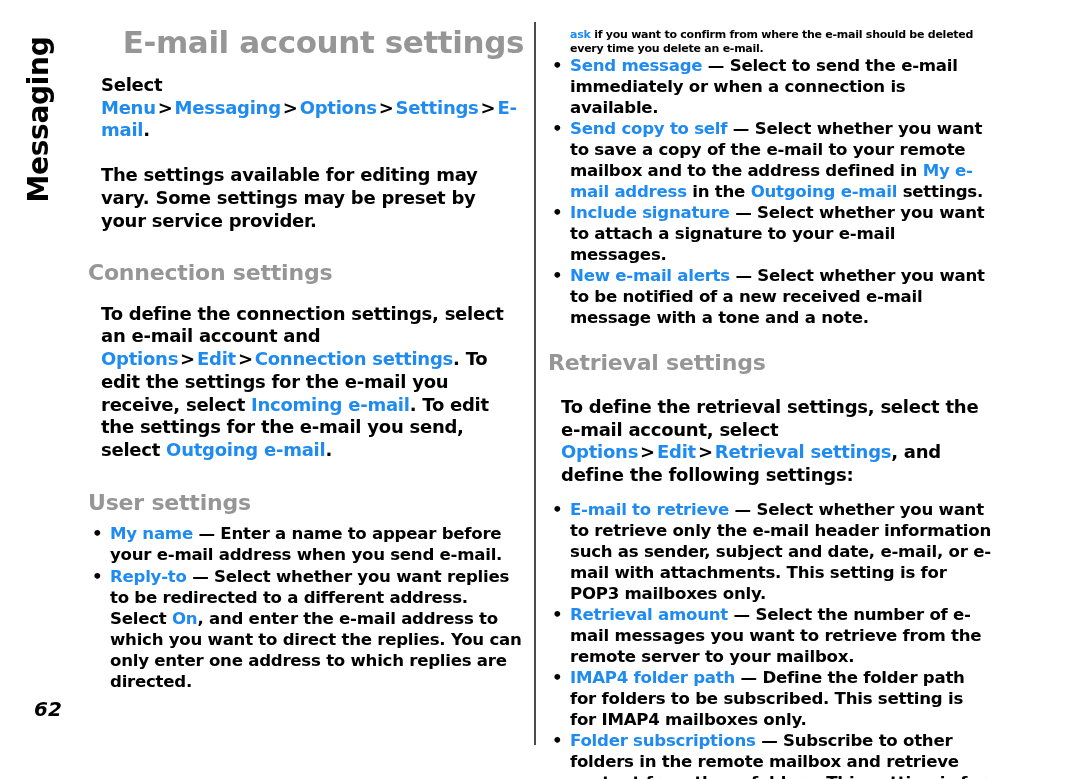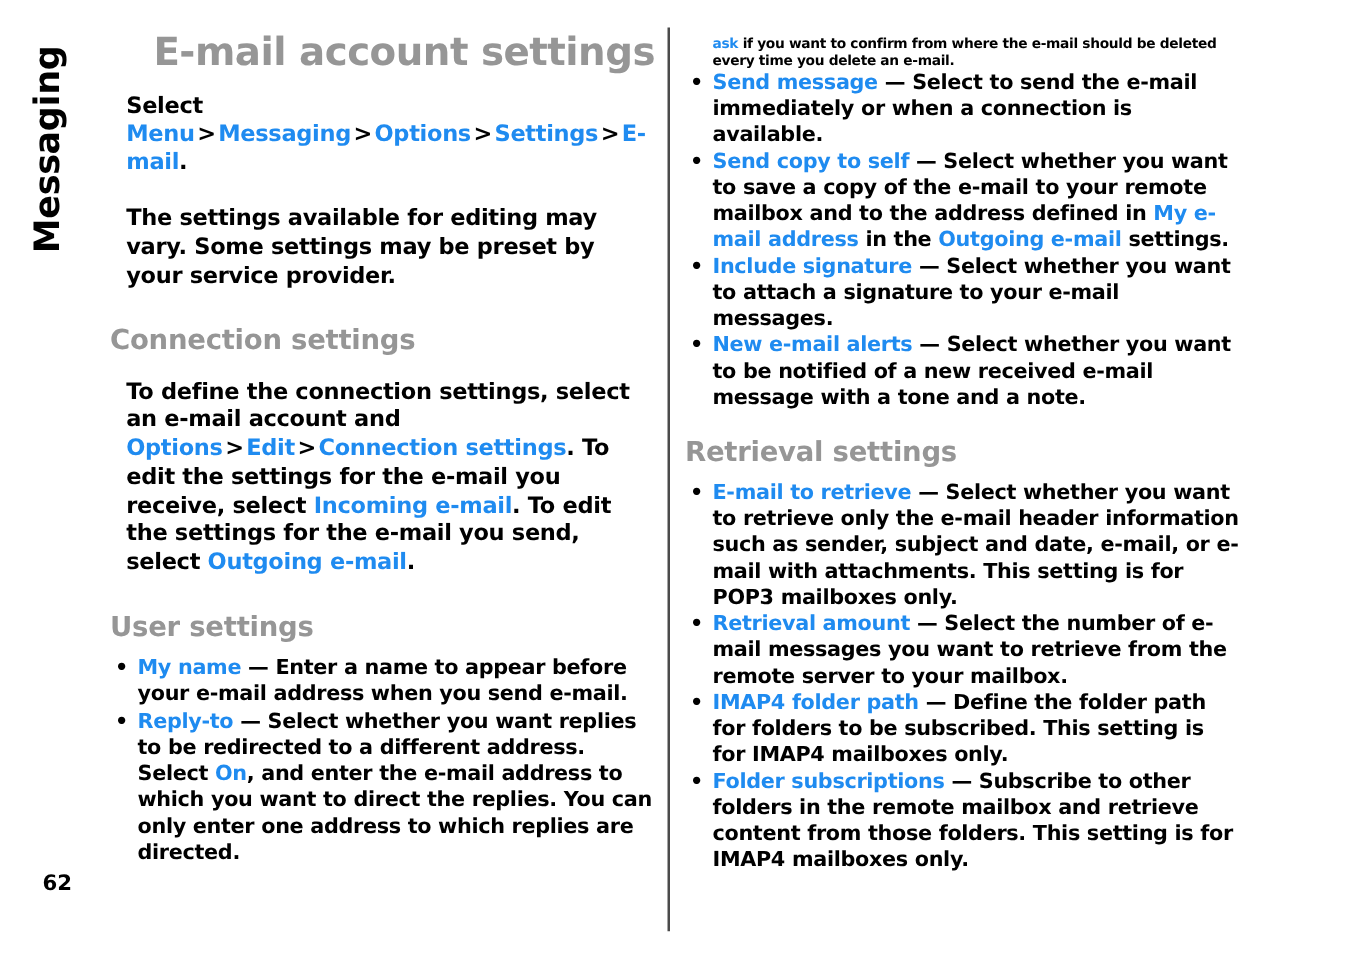--- a/index.html
+++ b/index.html
@@ -38,23 +38,24 @@
     letter-spacing: -0.3px;
     color: #000000;
     white-space: nowrap;
   }
 
   
   .page-number {
     position: absolute;
     left: 34px;
     top: 697px;
-    font-size: 17px;
-    font-weight: bold;
-    color: #000000;
+    font-size: 20px;
+    font-weight: bold;
+    color: #000000;
+    font-style: italic;
   }
 
   
   .col-divider {
     position: absolute;
     left: 534px;
     top: 22px;
     width: 2px;
     height: 723px;
     background: #4b4b4b;
@@ -231,20 +232,23 @@
     <li>
       <span class="bullet-dot">•</span>
       <span class="kw">New e-mail alerts</span>
       <span>—</span>
       <span>Select whether you want to be notified of a new received e-mail message with a tone and a note.</span>
     </li>
   </ul>
 
   <h2 class="sec-title">Retrieval settings</h2>
 
+  <p class="para tight">
+    <span>To define the retrieval settings, select the e-mail account, select </span><span class="kw">Options</span><span class="gt">&gt;</span><span class="kw">Edit</span><span class="gt">&gt;</span><span class="kw">Retrieval settings</span><span>, and define the following settings:</span>
+  </p>
 
   <ul class="blist first">
     <li>
       <span class="bullet-dot">•</span>
       <span class="kw">E-mail to retrieve</span>
       <span>—</span>
       <span>Select whether you want to retrieve only the e-mail header information such as sender, subject and date, e-mail, or e-mail with attachments. This setting is for POP3 mailboxes only.</span>
     </li>
     <li>
       <span class="bullet-dot">•</span>

